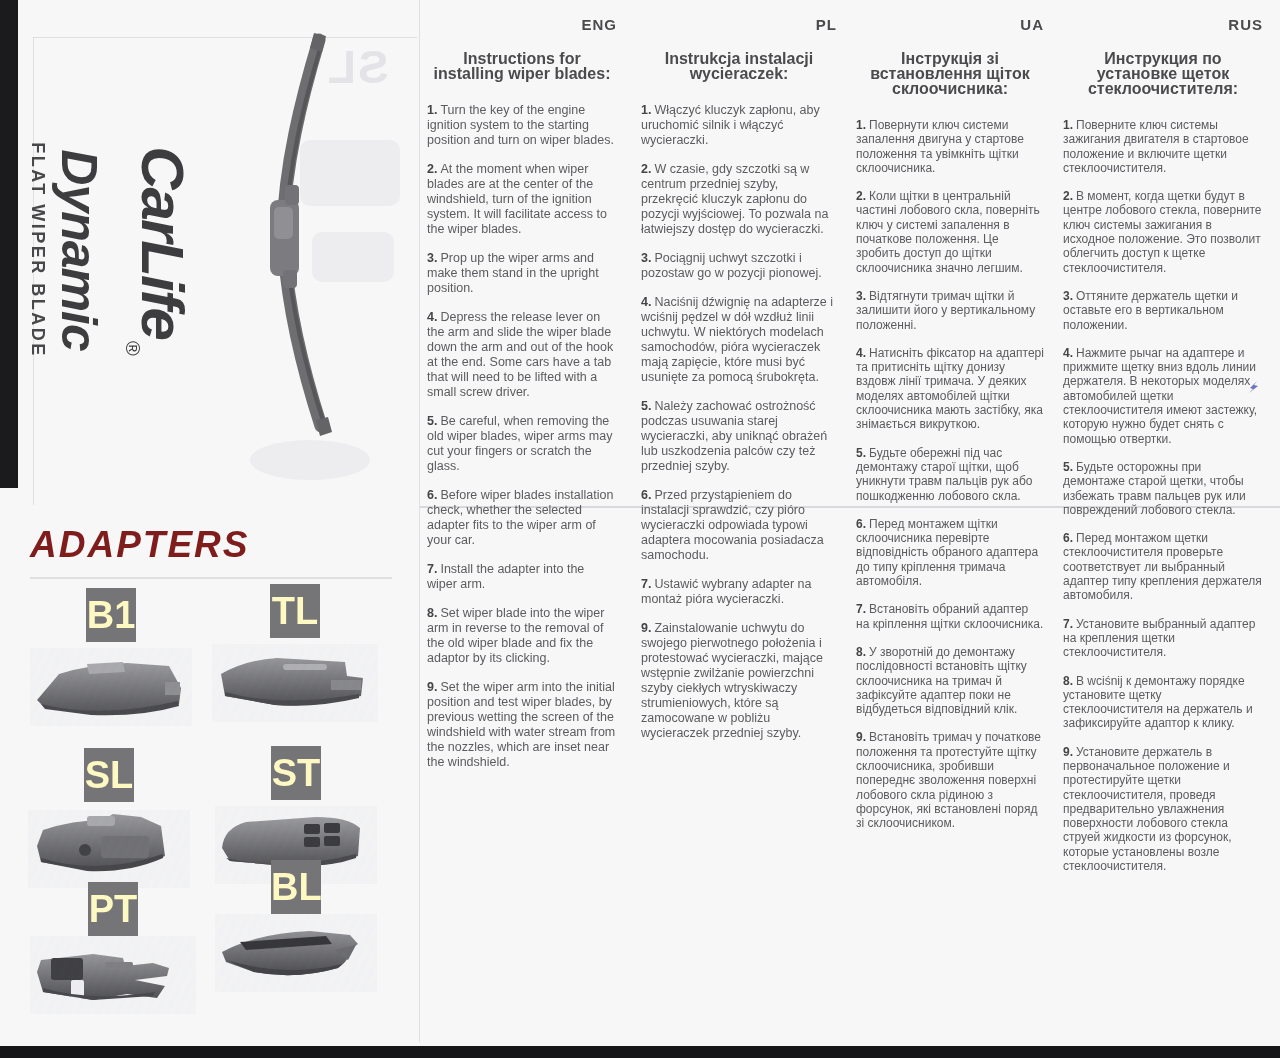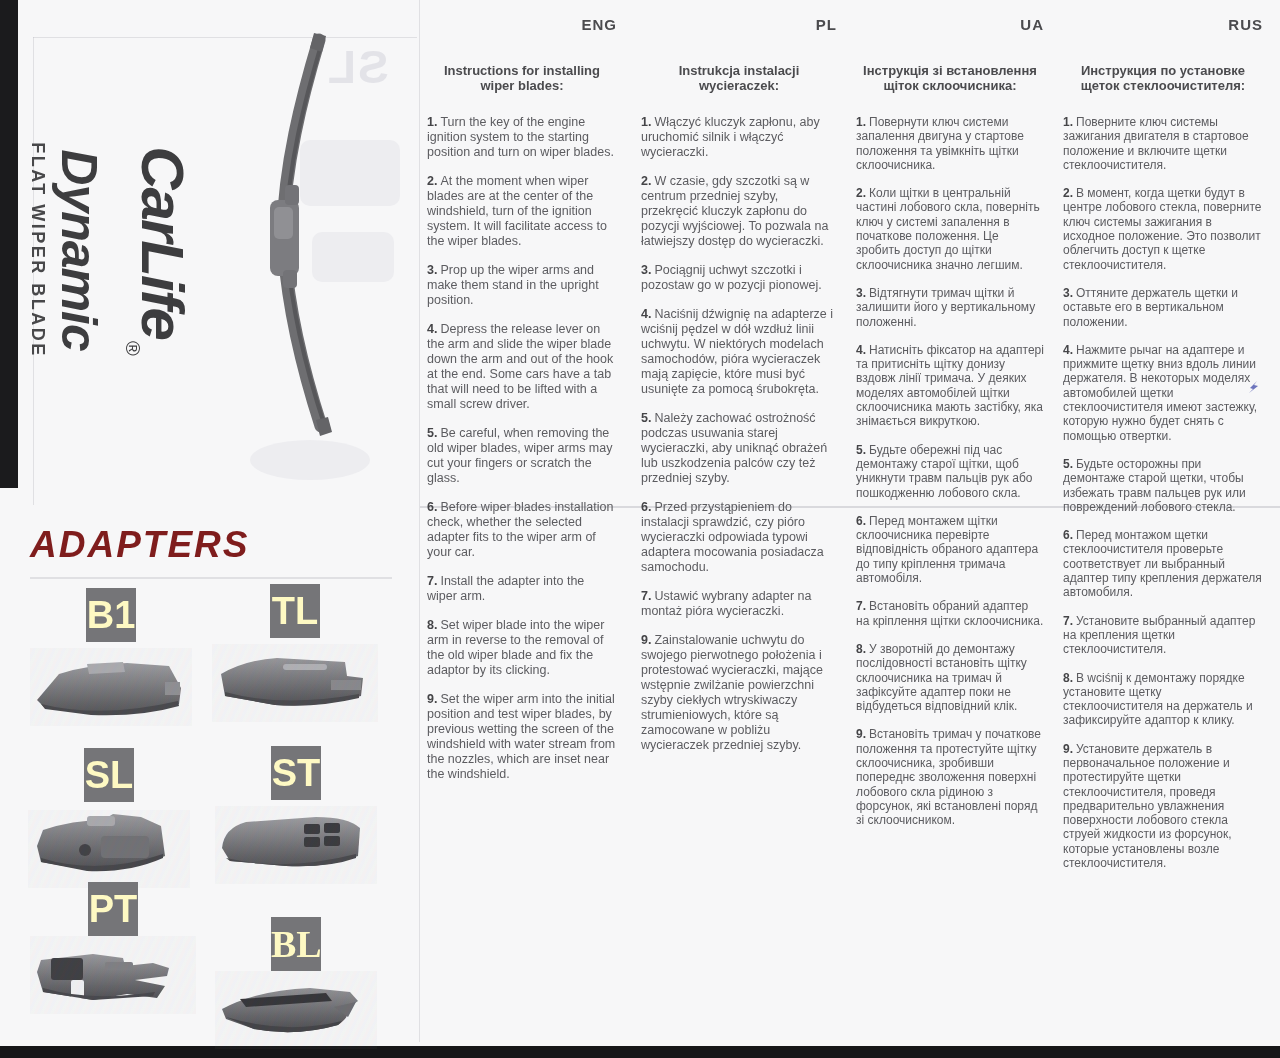--- a/index.html
+++ b/index.html
@@ -27,21 +27,21 @@
   .blade{position:absolute;left:245px;top:30px;}
   
   .ghost-sl{
     position:absolute;left:326px;top:40px;font-size:46px;font-weight:bold;color:#e3e3e8;
     transform:scaleX(-1);letter-spacing:2px;
   }
   .ghost-blob{position:absolute;background:#ededf0;border-radius:10px;}
   
   .col{position:absolute;top:0;color:#5c5c60;}
   .col-header{text-align:right;font-weight:bold;font-size:15px;color:#4b4b4e;margin-top:16px;letter-spacing:1px;}
-  .col-sub{text-align:center;font-weight:bold;font-size:13px;color:#4b4b4e;margin-top:30px;line-height:15px;}
+  .col-sub{text-align:center;font-weight:bold;font-size:16px;color:#4b4b4e;margin-top:18px;line-height:15px;}
   .steps{margin-top:22px;}
   .step{font-size:12.5px;line-height:15px;margin:0 0 14px 0;}
   .step b{color:#454548;margin-right:3px;}
   .col-tight .step{font-size:12px;line-height:14.3px;}
   
   .adapters-title{
     position:absolute;left:30px;top:524px;width:362px;text-align:left;
     font-size:37px;font-weight:bold;color:#7f1d1d;letter-spacing:2px;font-style:italic;
   }
   .cell{position:absolute;text-align:center;}
@@ -178,21 +178,21 @@
       </defs>
     <path d="M6,30 L10,18 L62,12 L92,16 L94,24 L122,21 L138,26 L136,34 L104,38 L134,44 L126,56 L96,52 L62,58 L12,50 Z" fill="url(#g4)"></path>
     <rect x="20" y="16" width="32" height="22" rx="3" fill="#3c3c40"></rect>
     <rect x="40" y="38" width="13" height="18" rx="2" fill="#f2f2f4"></rect>
     <rect x="74" y="20" width="28" height="8" rx="2" fill="#7e7e82"></rect>
     <path d="M12,46 Q60,60 124,50 L122,54 L62,58 L12,50 Z" fill="#45454a"></path>
   </svg>
   <div class="moire"></div>
 </div>
 
-<div class="cell" style="left:215px;top:917px;width:162px;font-family:Liberation Serif, serif;">
+<div class="cell" style="left:215px;top:860px;width:162px;">
   <div class="cell-label">BL</div>
   <svg width="160" height="72" viewBox="0 0 160 72">
     <defs>
         <linearGradient id="g5" x1="0" y1="0" x2="0" y2="1">
           <stop offset="0" stop-color="#909094"></stop>
           <stop offset="1" stop-color="#48484c"></stop>
         </linearGradient>
       </defs>
     <path d="M6,32 Q42,13 94,11 L134,15 L142,24 L130,32 Q136,38 122,48 Q80,60 38,52 L10,42 Z" fill="url(#g5)"></path>
     <path d="M24,22 L110,16 L116,24 L30,30 Z" fill="#323236"></path>

